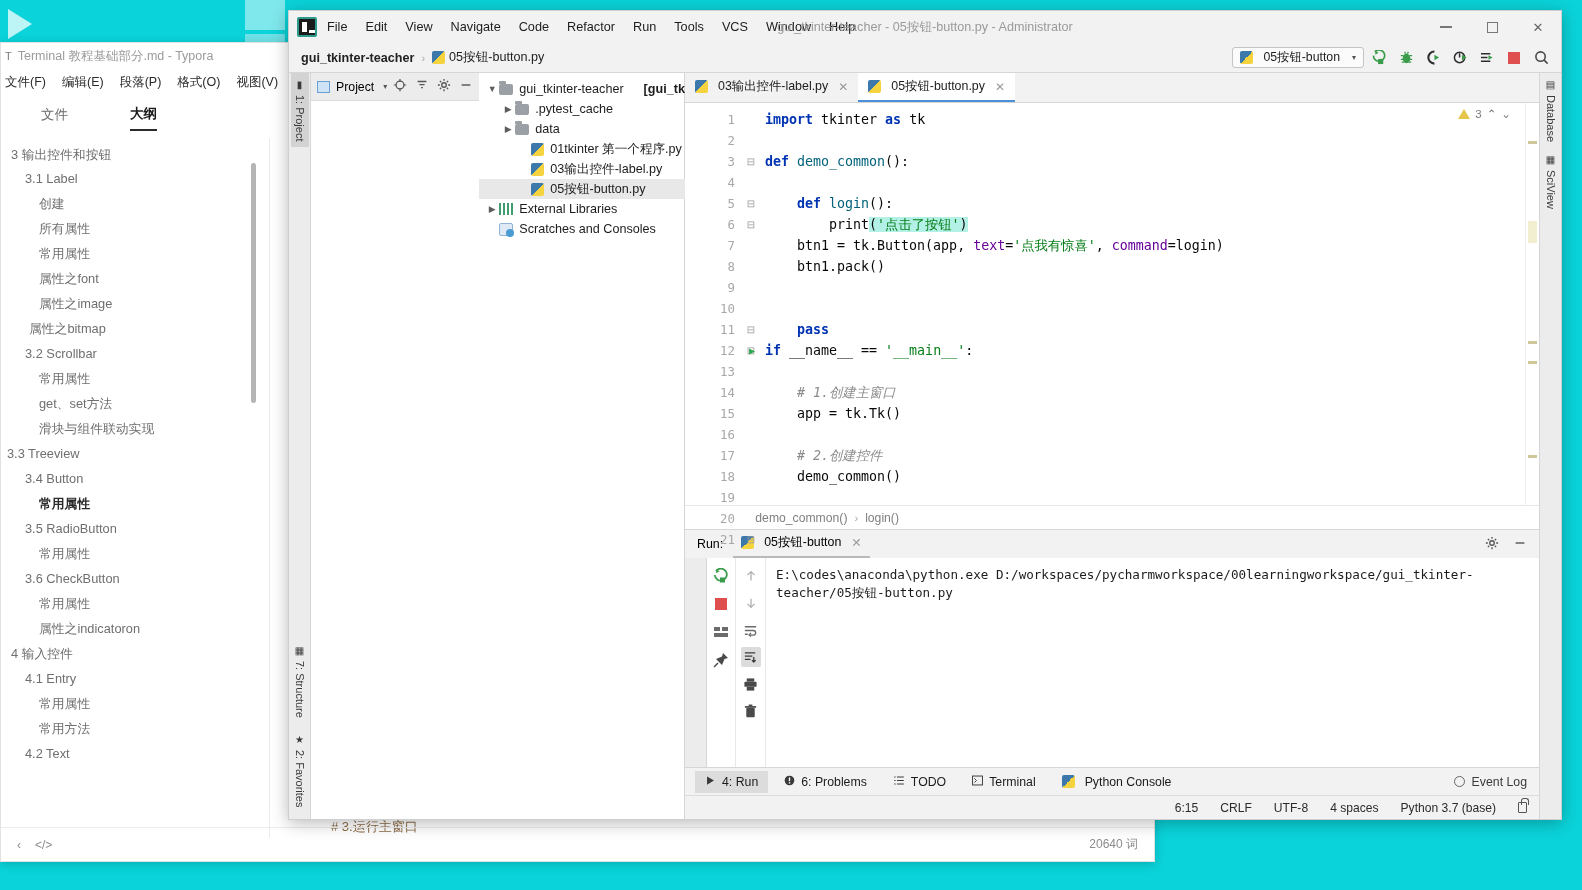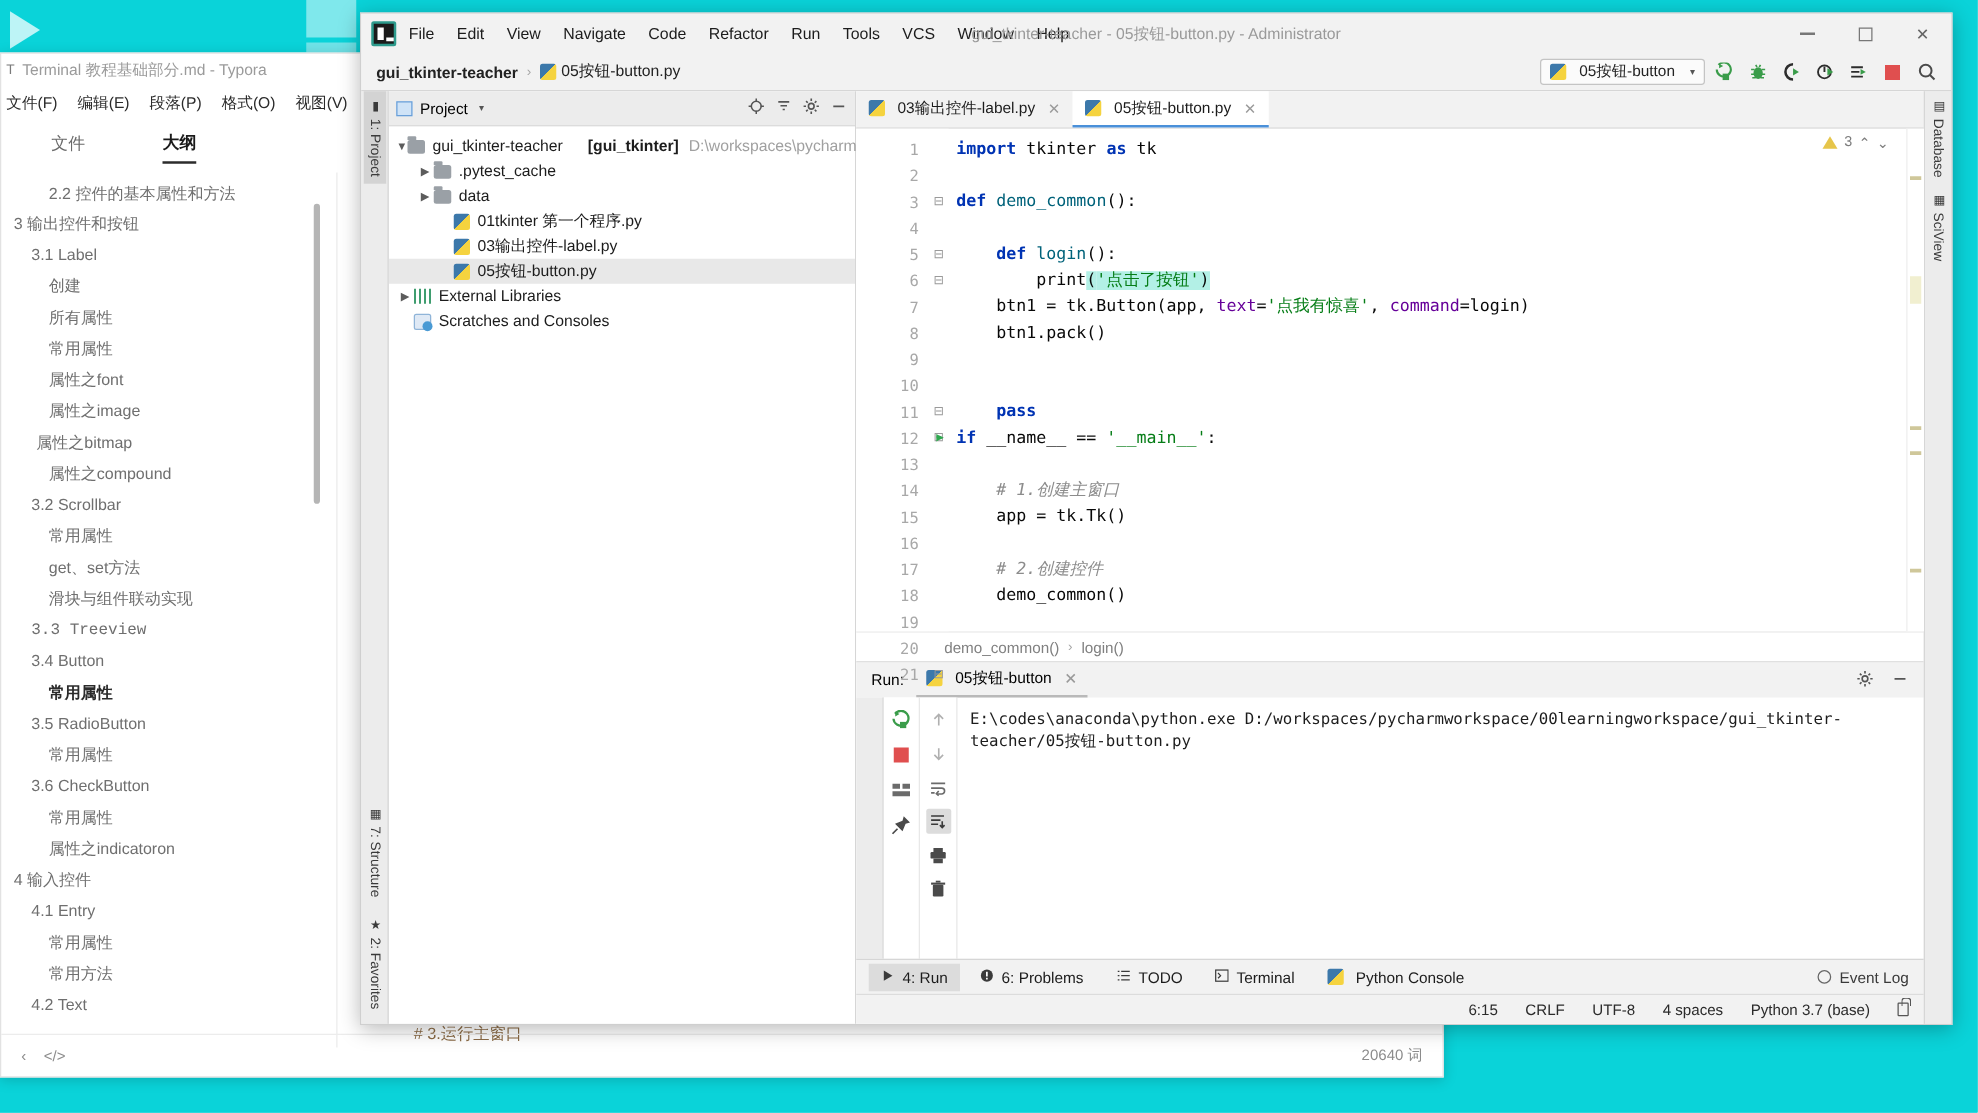--- a/index.html
+++ b/index.html
@@ -138,21 +138,21 @@
     display:flex; flex-direction:column; align-items:center; gap:4px; }
 
   .strip-right {
     width:22px; background:#ececec; border-left:1px solid #d6d6d6;
     display:flex; flex-direction:column; align-items:center;
   }
 
   
   .project-panel {
     width:374px; background:#ffffff; border-right:1px solid #d6d6d6;
-    display:flex; flex-direction:column; min-height:0;
+    display:flex; flex-direction:row; min-height:0;
   }
   .pp-header {
     height:28px; display:flex; align-items:center; padding:0 6px;
     background:#ececec; border-bottom:1px solid #dcdcdc; font-size:12.3px; gap:6px;
   }
   .pp-header .boxicon { width:13px;height:12px;border:1.6px solid #6a9fd8;background:#cfe3f7; }
   .pp-header .caret { font-size:8px;color:#555;margin-left:3px;}
   .pp-actions { margin-left:auto; display:flex; align-items:center; gap:8px; color:#5a5a5a; }
   .tree { padding:6px 0; font-size:12.6px; color:#1c1c1c; }
   .trow { display:flex; align-items:center; height:20px; padding-left:6px; white-space:nowrap; }
@@ -282,35 +282,33 @@
       <span>格式(O)</span>
       <span>视图(V)</span>
       <span>主题(T)</span>
     </div>
     <div class="typora-tabs">
       <div class="tb">文件</div>
       <div class="tb active">大纲</div>
     </div>
     <div class="typora-divider"></div>
     <div class="outline" id="outline-list">
-        <div class="oi" style="padding-left: 38px;">2.2 控件的基本属性和方法</div>
         <div class="oi" style="padding-left: 10px;">3 输出控件和按钮</div>
         <div class="oi" style="padding-left: 24px;">3.1 Label</div>
         <div class="oi" style="padding-left: 38px;">创建</div>
         <div class="oi" style="padding-left: 38px;">所有属性</div>
         <div class="oi" style="padding-left: 38px;">常用属性</div>
         <div class="oi" style="padding-left: 38px;">属性之font</div>
         <div class="oi" style="padding-left: 38px;">属性之image</div>
         <div class="oi" style="padding-left: 28px;">属性之bitmap</div>
-        <div class="oi" style="padding-left: 38px;">属性之compound</div>
         <div class="oi" style="padding-left: 24px;">3.2 Scrollbar</div>
         <div class="oi" style="padding-left: 38px;">常用属性</div>
         <div class="oi" style="padding-left: 38px;">get、set方法</div>
         <div class="oi" style="padding-left: 38px;">滑块与组件联动实现</div>
-        <div class="oi" style="padding-left: 24px; font-family: Liberation Mono, monospace;">3.3 Treeview</div>
+        <div class="oi" style="padding-left: 6px;">3.3 Treeview</div>
         <div class="oi" style="padding-left: 24px;">3.4 Button</div>
         <div class="oi b" style="padding-left: 38px;">常用属性</div>
         <div class="oi" style="padding-left: 24px;">3.5 RadioButton</div>
         <div class="oi" style="padding-left: 38px;">常用属性</div>
         <div class="oi" style="padding-left: 24px;">3.6 CheckButton</div>
         <div class="oi" style="padding-left: 38px;">常用属性</div>
         <div class="oi" style="padding-left: 38px;">属性之indicatoron</div>
         <div class="oi" style="padding-left: 10px;">4 输入控件</div>
         <div class="oi" style="padding-left: 24px;">4.1 Entry</div>
         <div class="oi" style="padding-left: 38px;">常用属性</div>

